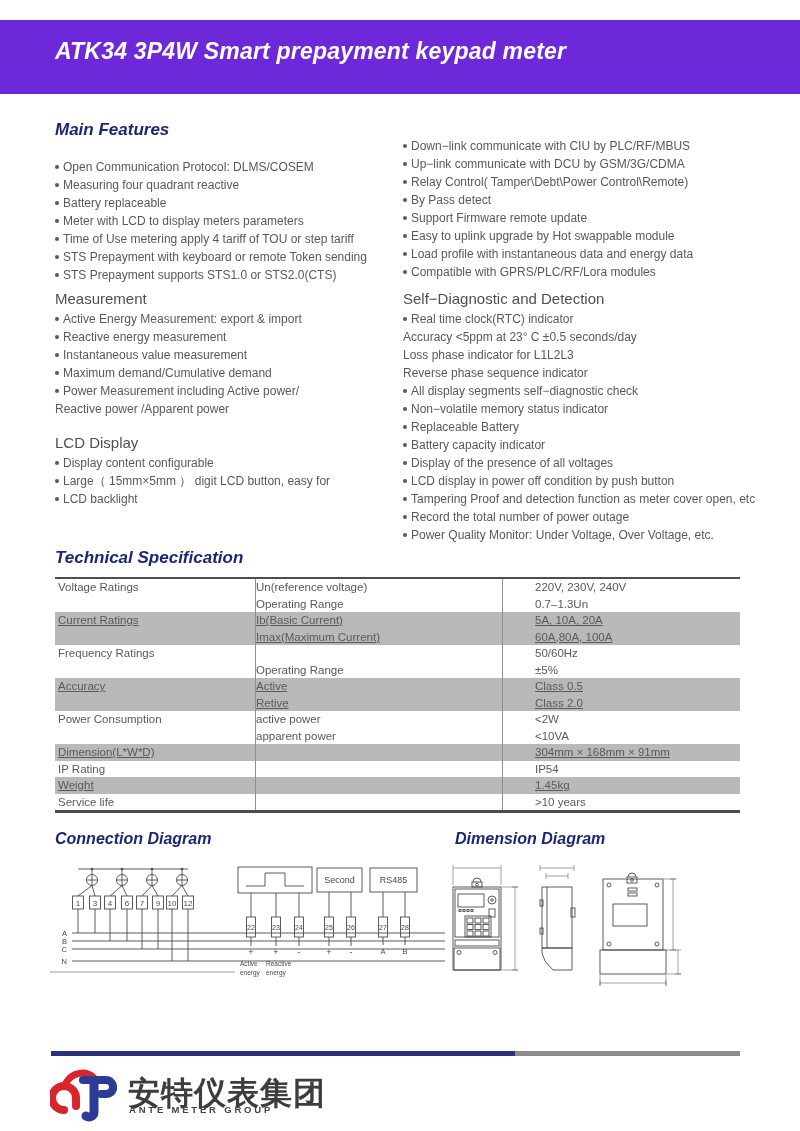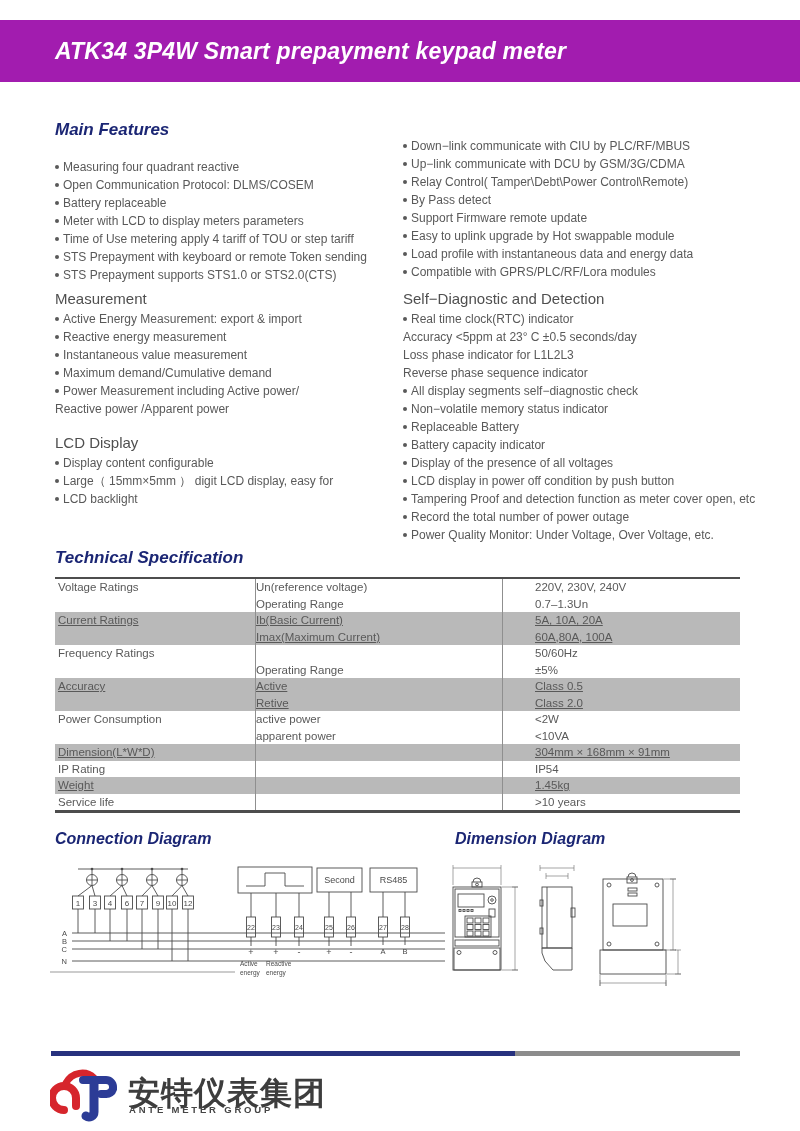--- a/index.html
+++ b/index.html
@@ -1,19 +1,19 @@
 <!DOCTYPE html>
 <html><head>
 <meta charset="utf-8">
 <style>
   html,body{margin:0;padding:0;background:#fff;}
   .page{position:relative;width:800px;height:1131px;background:#ffffff;overflow:hidden;
         font-family:"Liberation Sans",sans-serif;}
   
-  .hdr{position:absolute;top:20px;left:0;width:800px;height:62px;background:#a21caf;}
+  .hdr{position:absolute;top:20px;left:0;width:800px;height:74px;background:#6d28d9;}
   .hdr-title{position:absolute;left:55px;top:0;line-height:62px;color:#ffffff;
              font-size:23px;font-weight:bold;font-style:italic;letter-spacing:.2px;white-space:nowrap;}
   
   .sec-h{position:absolute;color:#1b2674;font-size:17px;font-weight:bold;font-style:italic;white-space:nowrap;}
   .sub-h{position:absolute;color:#4f4f4f;font-size:15px;white-space:nowrap;}
   
   .list{position:absolute;color:#595959;font-size:12px;}
   .li{height:18px;line-height:18px;white-space:nowrap;}
   .dot{display:inline-block;width:4px;height:4px;border-radius:50%;background:#595959;
        vertical-align:2px;margin-right:4px;}
@@ -47,22 +47,22 @@
 <div class="page">
 
   <div class="hdr">
     <div class="hdr-title">ATK34 3P4W Smart prepayment keypad meter</div>
   </div>
 
   <div class="sec-h" style="left:55px;top:120px;">Main Features</div>
 
   <div class="list" style="left:55px;top:158px;width:345px;">
 
-  <div class="li"><span class="dot"></span><span>Measuring four quadrant reactive</span></div>
-      <div class="li"><span class="dot"></span><span>Open Communication Protocol: DLMS/COSEM</span></div>
+  <div class="li"><span class="dot"></span><span>Open Communication Protocol: DLMS/COSEM</span></div>
+      <div class="li"><span class="dot"></span><span>Measuring four quadrant reactive</span></div>
       <div class="li"><span class="dot"></span><span>Battery replaceable</span></div>
       <div class="li"><span class="dot"></span><span>Meter with LCD to display meters parameters</span></div>
       <div class="li"><span class="dot"></span><span>Time of Use metering apply 4 tariff of TOU or step tariff</span></div>
       <div class="li"><span class="dot"></span><span>STS Prepayment with keyboard or remote Token sending</span></div>
       <div class="li"><span class="dot"></span><span>STS Prepayment supports STS1.0 or STS2.0(CTS)</span></div>
     </div>
 
   <div class="list" style="left:403px;top:137px;width:380px;">
 
   <div class="li"><span class="dot"></span><span>Down−link communicate with CIU by PLC/RF/MBUS</span></div>
@@ -101,21 +101,21 @@
       <div class="li"><span class="dot"></span><span>LCD display in power off condition by push button</span></div>
       <div class="li"><span class="dot"></span><span>Tampering Proof and detection function as meter cover open, etc</span></div>
       <div class="li"><span class="dot"></span><span>Record the total number of power outage</span></div>
       <div class="li"><span class="dot"></span><span>Power Quality Monitor: Under Voltage, Over Voltage, etc.</span></div>
     </div>
 
   <div class="sub-h" style="left:55px;top:434px;">LCD Display</div>
   <div class="list" style="left:55px;top:454px;width:345px;">
 
   <div class="li"><span class="dot"></span><span>Display content configurable</span></div>
-      <div class="li"><span class="dot"></span><span>Large（ 15mm×5mm ） digit LCD display, easy for</span></div>
+      <div class="li"><span class="dot"></span><span>Large（ 15mm×5mm ） digit LCD button, easy for</span></div>
       <div class="li"><span class="dot"></span><span>LCD backlight</span></div>
     </div>
 
   <div class="sec-h" style="left:55px;top:548px;">Technical Specification</div>
   <div class="spec">
       <div class="trow">
         <div class="c1">
           <div class="cl">Voltage Ratings</div>
         </div>
         <div class="c2">

